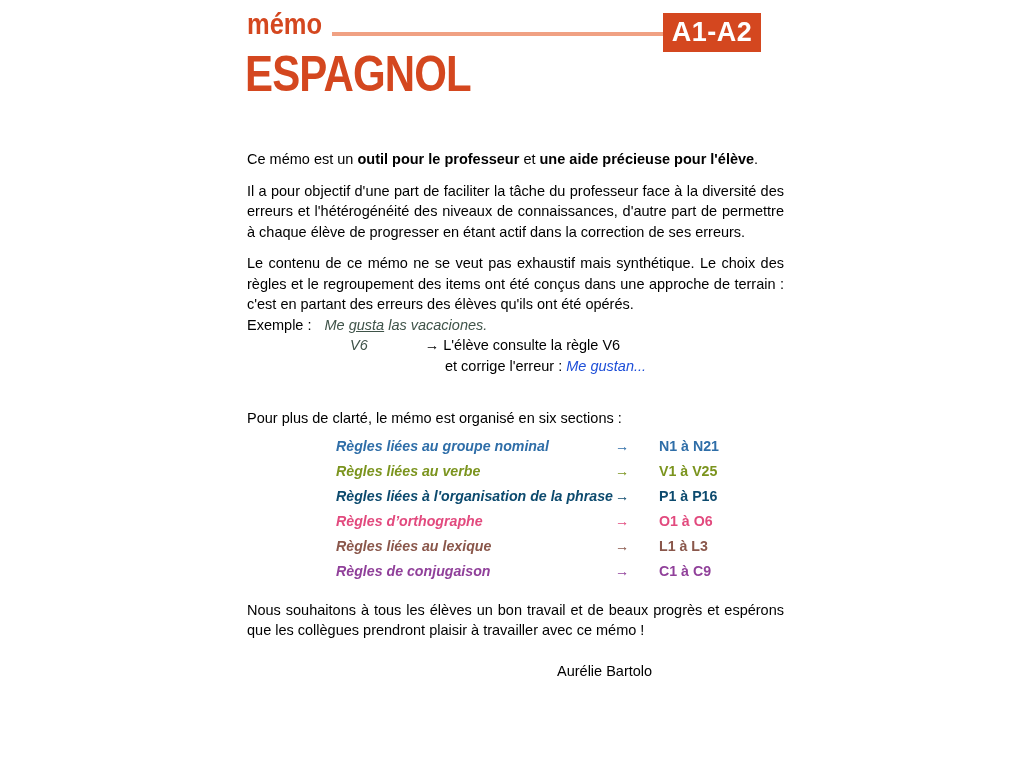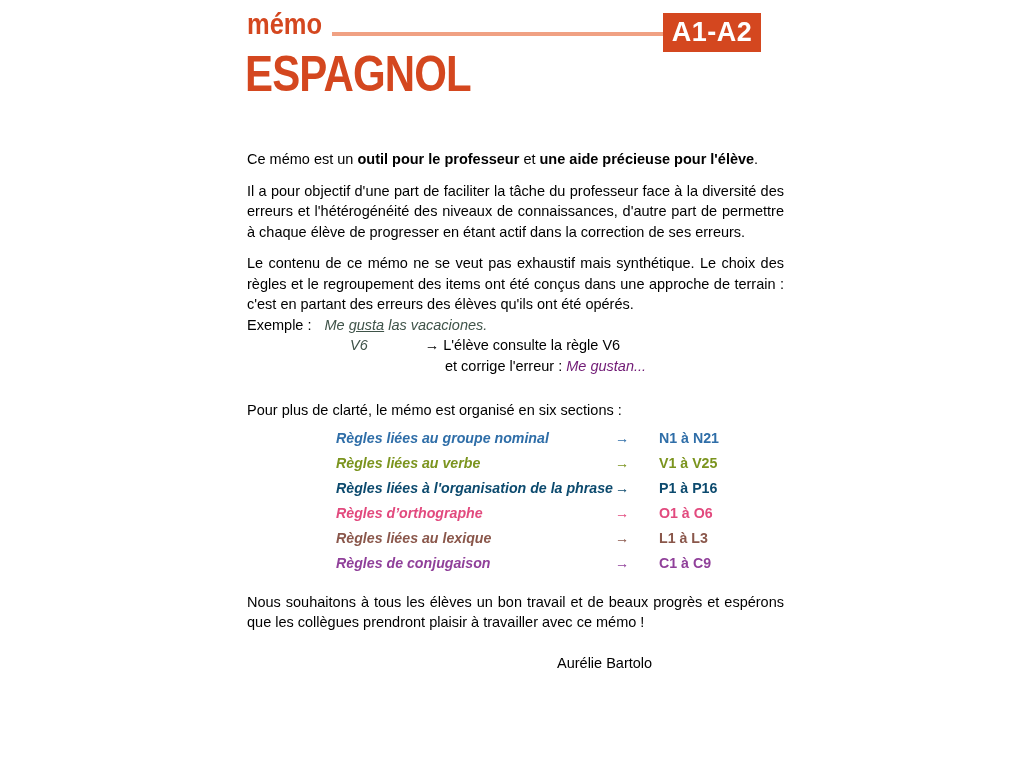--- a/index.html
+++ b/index.html
@@ -39,21 +39,21 @@
   
   .ex-line{margin:0;}
   .italic-accent{font-style:italic;}
   .ex-sentence{margin-left:13px;}
   .u{text-decoration:underline;}
   .ex-code{display:inline-block;margin-left:103px;}
   .ex-consult{display:inline-block;margin-left:57px;}
   .ex-correct{padding-left:198px;}
 
   
-  .pour-plus{margin-top:24px;text-align:left;}
+  .pour-plus{margin-top:32px;text-align:left;}
   .sections-list{margin-top:5px;}
   .section-row{position:relative;height:25px;line-height:25px;font-weight:bold;font-size:14.2px;}
   .s-label{position:absolute;left:89px;white-space:nowrap;font-style:italic;}
   .s-arrow{position:absolute;left:368px;}
   .s-range{position:absolute;left:412px;white-space:nowrap;}
 
   
   .closing{margin-top:16px;text-align:justify;}
   .signature{margin-top:20px;padding-left:310px;}
 </style>
@@ -79,21 +79,21 @@
     <p class="para">Le contenu de ce mémo ne se veut pas exhaustif mais synthétique. Le choix des règles et le regroupement des items ont été conçus dans une approche de terrain : c'est en partant des erreurs des élèves qu'ils ont été opérés.</p>
 
 
     <div class="ex-line">
       <span>Exemple :</span><span class="italic-accent ex-sentence" style="color: rgb(63, 83, 73);"><span>Me </span><span class="u">gusta</span><span> las vacaciones.</span></span>
     </div>
     <div class="ex-line">
       <span class="italic-accent ex-code" style="color: rgb(63, 83, 73);">V6</span><span class="ex-consult"><span>→</span> <span>L'élève consulte la règle V6</span></span>
     </div>
     <div class="ex-line ex-correct">
-      <span>et corrige l'erreur : </span><span class="italic-accent" style="color: #701a75;">Me gustan...</span>
+      <span>et corrige l'erreur : </span><span class="italic-accent" style="color: #1d4ed8;">Me gustan...</span>
     </div>
 
     <p class="para pour-plus">Pour plus de clarté, le mémo est organisé en six sections :</p>
 
     <div class="sections-list">
       <div class="section-row" style="color: rgb(47, 110, 168);">
         <span class="s-label">Règles liées au groupe nominal</span>
         <span class="s-arrow">→</span>
         <span class="s-range">N1 à N21</span>
       </div>

